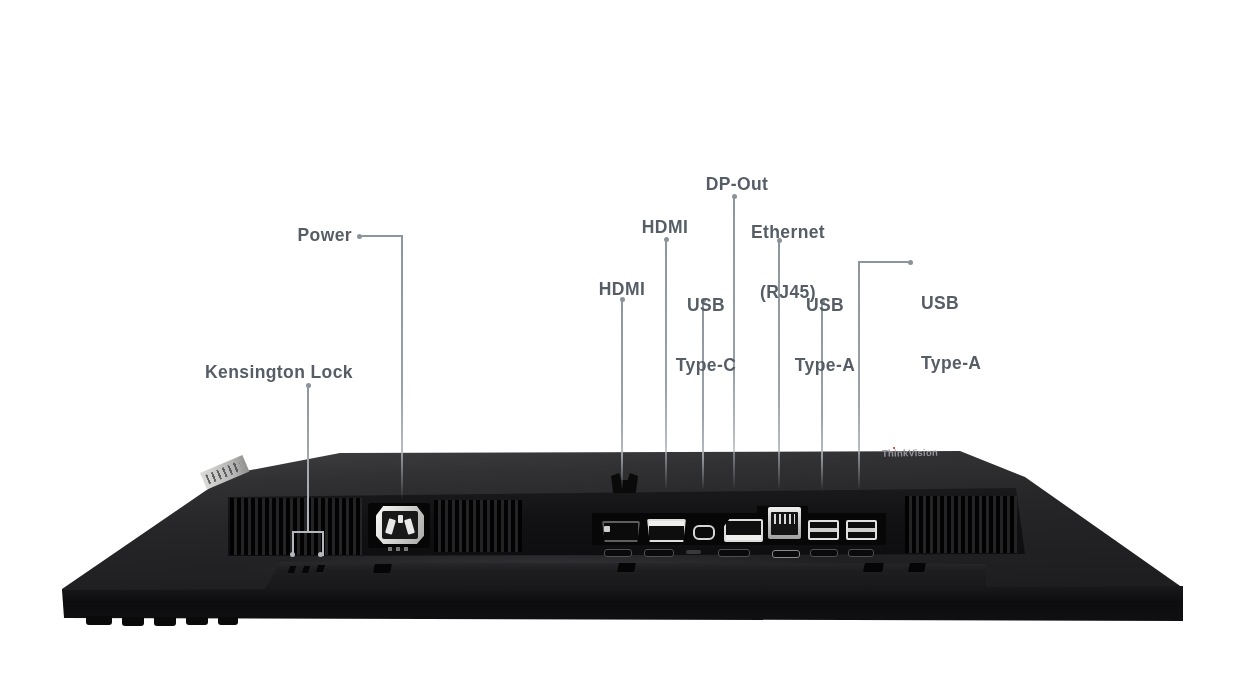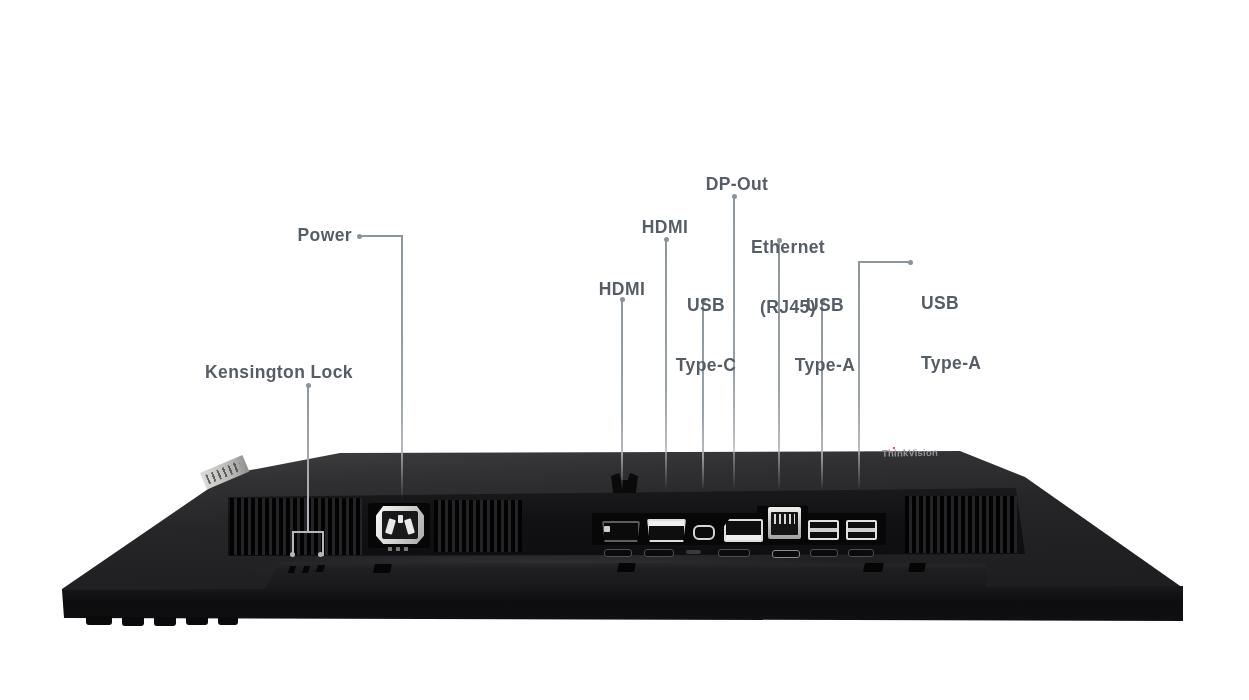--- a/index.html
+++ b/index.html
@@ -187,21 +187,21 @@
 
   <div class="lbl right" style="left:252px;top:225px;width:100px">Power</div>
   <div class="lbl center" style="left:204px;top:362px;width:150px">Kensington Lock</div>
   <div class="lbl center" style="left:572px;top:279px;width:100px">HDMI</div>
   <div class="lbl center" style="left:615px;top:217px;width:100px">HDMI</div>
   <div class="lbl center" style="left:656px;top:255px;width:100px">
     <div>USB</div>
     <div>Type-C</div>
   </div>
   <div class="lbl center" style="left:687px;top:174px;width:100px">DP-Out</div>
-  <div class="lbl center" style="left:738px;top:197px;width:100px">
+  <div class="lbl center" style="left:738px;top:182px;width:100px">
     <div>Ethernet</div>
     <div>(RJ45)</div>
   </div>
   <div class="lbl center" style="left:775px;top:255px;width:100px">
     <div>USB</div>
     <div>Type-A</div>
   </div>
   <div class="lbl" style="left:921px;top:253px;width:80px">
     <div>USB</div>
     <div>Type-A</div>

